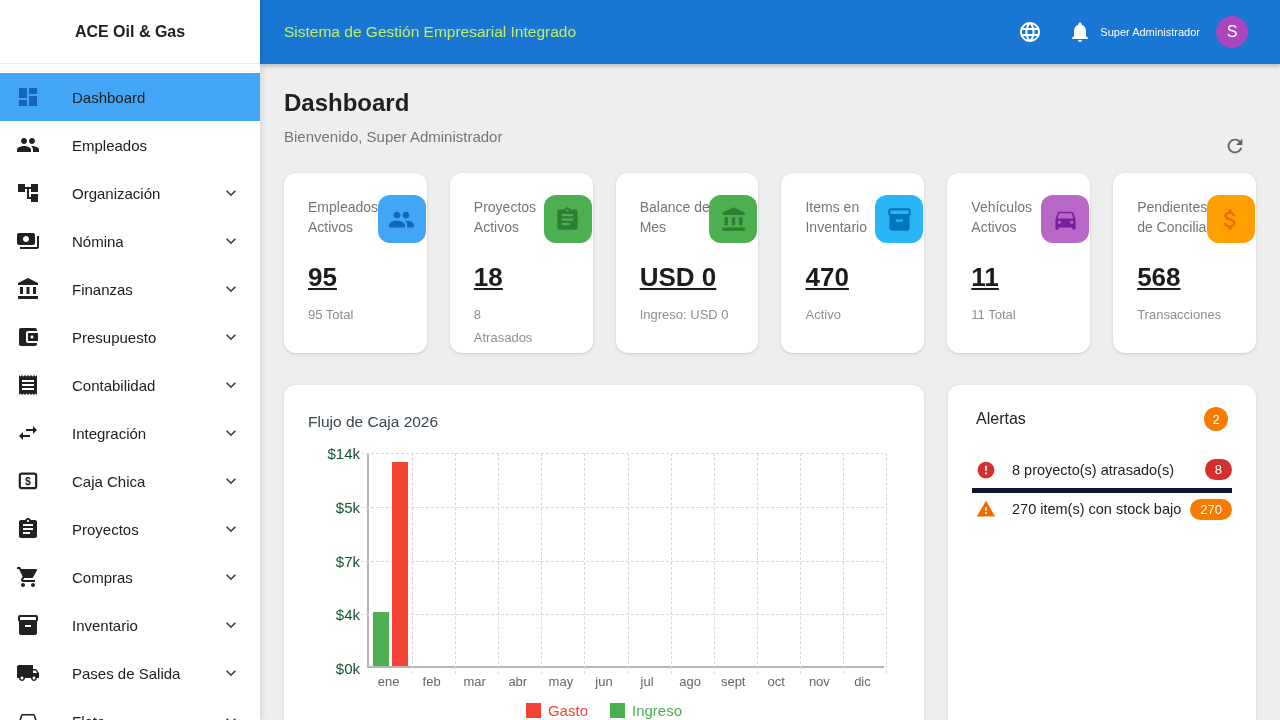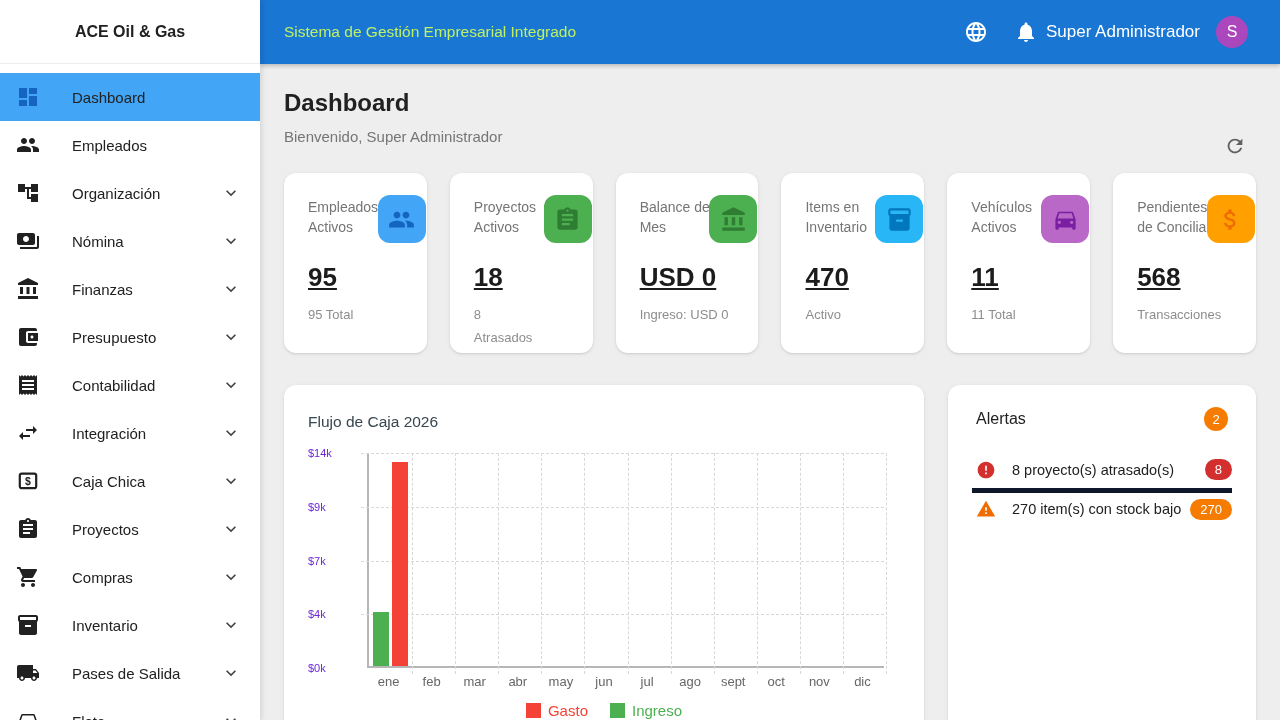--- a/index.html
+++ b/index.html
@@ -21,21 +21,21 @@
   .mi-chevron svg { width:20px; height:20px; display:block; }
 
   
   .main-col { flex:1; display:flex; flex-direction:column; height:720px; }
   .topbar { height:64px; min-height:64px; background:#1976d2; display:flex; align-items:center;
             padding:0 32px 0 24px; box-shadow:0 2px 4px rgba(0,0,0,.22); z-index:20; }
   .tb-title { color:#bef264; font-size:15.5px; flex:1; }
   .tb-btn { background:none; border:none; width:24px; height:24px; cursor:pointer; padding:0; }
   .tb-btn svg { width:24px; height:24px; display:block; }
   .tb-btn + .tb-btn { margin-left:26px; }
-  .tb-user { color:#ffffff; font-size:17px; margin-left:8px; cursor:pointer; }
+  .tb-user { color:#ffffff; font-size:11px; margin-left:8px; cursor:pointer; }
   .avatar { width:32px; height:32px; border-radius:50%; margin-left:16px; color:#fff;
             display:flex; align-items:center; justify-content:center; font-size:16px; cursor:pointer; }
 
   .content { flex:1; padding:0 24px; overflow:hidden; }
   .page-head { margin-top:26px; position:relative; }
   .page-title { font-size:24px; line-height:26px; font-weight:bold; color:#212121; }
   .page-sub { margin-top:12px; font-size:15px; color:#757575; }
   .refresh-btn { position:absolute; right:8px; top:44px; width:24px; height:24px;
                  background:none; border:none; cursor:pointer; padding:0; }
   .refresh-btn svg { width:22px; height:22px; display:block; }
@@ -54,21 +54,21 @@
   
   .panels-row { display:flex; gap:24px; margin-top:32px; align-items:flex-start; }
   .card { background:#fff; border-radius:12px; box-shadow:0 1px 2px rgba(0,0,0,.10), 0 1px 5px rgba(0,0,0,.06); }
   .chart-card { width:640px; min-width:640px; height:432px; padding:28px 24px 24px; }
   .chart-title { font-size:15.5px; color:#37474f; }
 
   .plot { position:relative; margin:22px 16px 0 59px; height:215px;
           border-left:2px solid #b6b6b6; border-bottom:2px solid #b6b6b6; }
   .grid-h { position:absolute; left:-8px; right:0; height:0; border-top:1px dashed #d8d8d8; }
   .grid-v { position:absolute; top:0; bottom:-8px; width:0; border-left:1px dashed #d8d8d8; }
-  .ytick { position:absolute; left:-61px; width:52px; font-size:11px; color:#6d28d9;
+  .ytick { position:absolute; left:-61px; width:52px; text-align:right; font-size:15px; color:#14532d;
            transform:translateY(-50%); }
   .bar { position:absolute; bottom:0; width:16px; }
   .xlabels { position:relative; margin:6px 16px 0 59px; height:18px; }
   .xlab { position:absolute; top:0; text-align:center; font-size:13px; color:#666; }
   .legend { display:flex; justify-content:center; align-items:center; gap:22px; margin-top:10px; }
   .legend-item { display:flex; align-items:center; gap:7px; font-size:15px; cursor:pointer; }
   .legend-swatch { width:15px; height:15px; flex:none; }
 
   
   .alerts-card { flex:1; height:432px; padding:22px 24px; }
@@ -386,21 +386,21 @@
 
       <section class="card chart-card">
         <div class="chart-title">Flujo de Caja 2026</div>
         <div class="plot" id="chart-plot">
             <div class="ytick" style="top: 215px;">$0k</div>
             <div class="grid-h" style="top: 161.25px;"></div>
             <div class="ytick" style="top: 161.25px;">$4k</div>
             <div class="grid-h" style="top: 107.5px;"></div>
             <div class="ytick" style="top: 107.5px;">$7k</div>
             <div class="grid-h" style="top: 53.75px;"></div>
-            <div class="ytick" style="top: 53.75px;">$9k</div>
+            <div class="ytick" style="top: 53.75px;">$5k</div>
             <div class="grid-h" style="top: 0px;"></div>
             <div class="ytick" style="top: 0px;">$14k</div>
             <div class="grid-v" style="left: 43.0833px;"></div>
             <div class="grid-v" style="left: 86.1667px;"></div>
             <div class="grid-v" style="left: 129.25px;"></div>
             <div class="grid-v" style="left: 172.333px;"></div>
             <div class="grid-v" style="left: 215.417px;"></div>
             <div class="grid-v" style="left: 258.5px;"></div>
             <div class="grid-v" style="left: 301.583px;"></div>
             <div class="grid-v" style="left: 344.667px;"></div>

